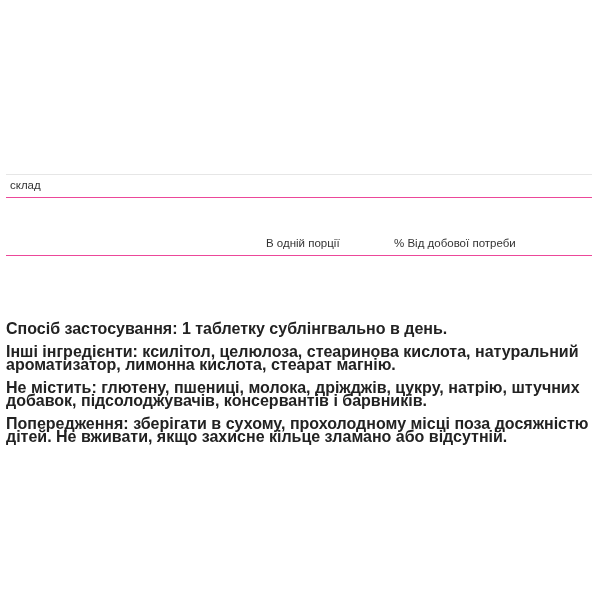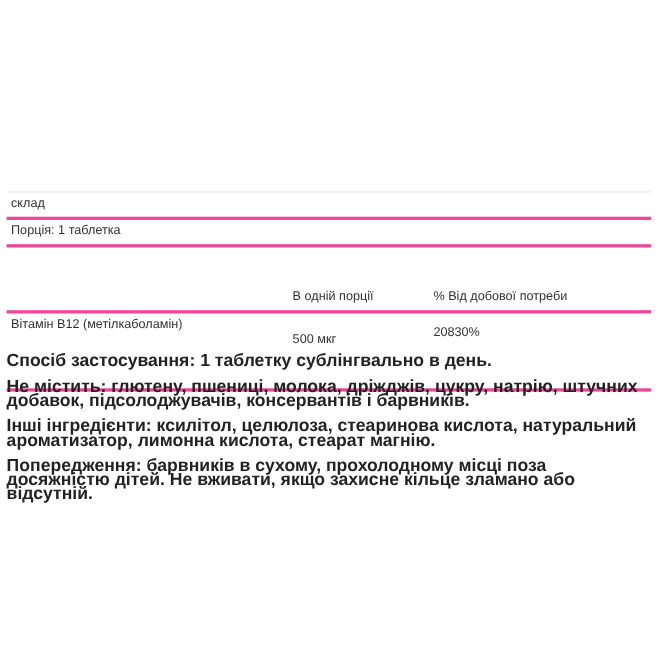--- a/index.html
+++ b/index.html
@@ -17,21 +17,21 @@
     }
     .table {
       position: absolute;
       left: 6px;
       top: 174px;
       width: 586px;
       border-top: 1px solid #e6e6e6;
     }
     .row {
       position: relative;
-      border-bottom: 3px solid #ec4899;
+      border-bottom: 1px solid #ec4899;
       font-size: 11.5px;
       color: #333;
     }
     .row .cell {
       position: absolute;
       white-space: nowrap;
     }
     .row-title { height: 22px; }
     .row-serving { height: 22px; }
     .row-header { height: 22px; margin-top: 35px; }
@@ -58,32 +58,24 @@
       margin: 0 0 10px 0;
     }
   </style>
 </head>
 <body>
 
 <div class="table">
   <div class="row row-title">
     <span class="cell c1">склад</span>
   </div>
-  <div class="row row-serving">
-    <span class="cell c1">Порція: 1 таблетка</span>
-  </div>
   <div class="row row-header">
     <span class="cell c2">В одній порції</span>
     <span class="cell c3">% Від добової потреби</span>
-  </div>
-  <div class="row row-nutrient">
-    <span class="cell c1">Вітамін B12 (метілкаболамін)</span>
-    <span class="cell c2">500 мкг</span>
-    <span class="cell c3">20830%</span>
   </div>
 </div>
 
 <div class="notes">
   <p>Спосіб застосування: 1 таблетку сублінгвально в день.</p>
+  <p>Інші інгредієнти: ксилітол, целюлоза, стеаринова кислота, натуральний ароматизатор, лимонна кислота, стеарат магнію.</p>
   <p>Не містить: глютену, пшениці, молока, дріжджів, цукру, натрію, штучних добавок, підсолоджувачів, консервантів і барвників.</p>
-  <p>Інші інгредієнти: ксилітол, целюлоза, стеаринова кислота, натуральний ароматизатор, лимонна кислота, стеарат магнію.</p>
-  <p>Попередження: барвників в сухому, прохолодному місці поза досяжністю дітей. Не вживати, якщо захисне кільце зламано або відсутній.</p>
+  <p>Попередження: зберігати в сухому, прохолодному місці поза досяжністю дітей. Не вживати, якщо захисне кільце зламано або відсутній.</p>
 </div>
 
 </body></html>

